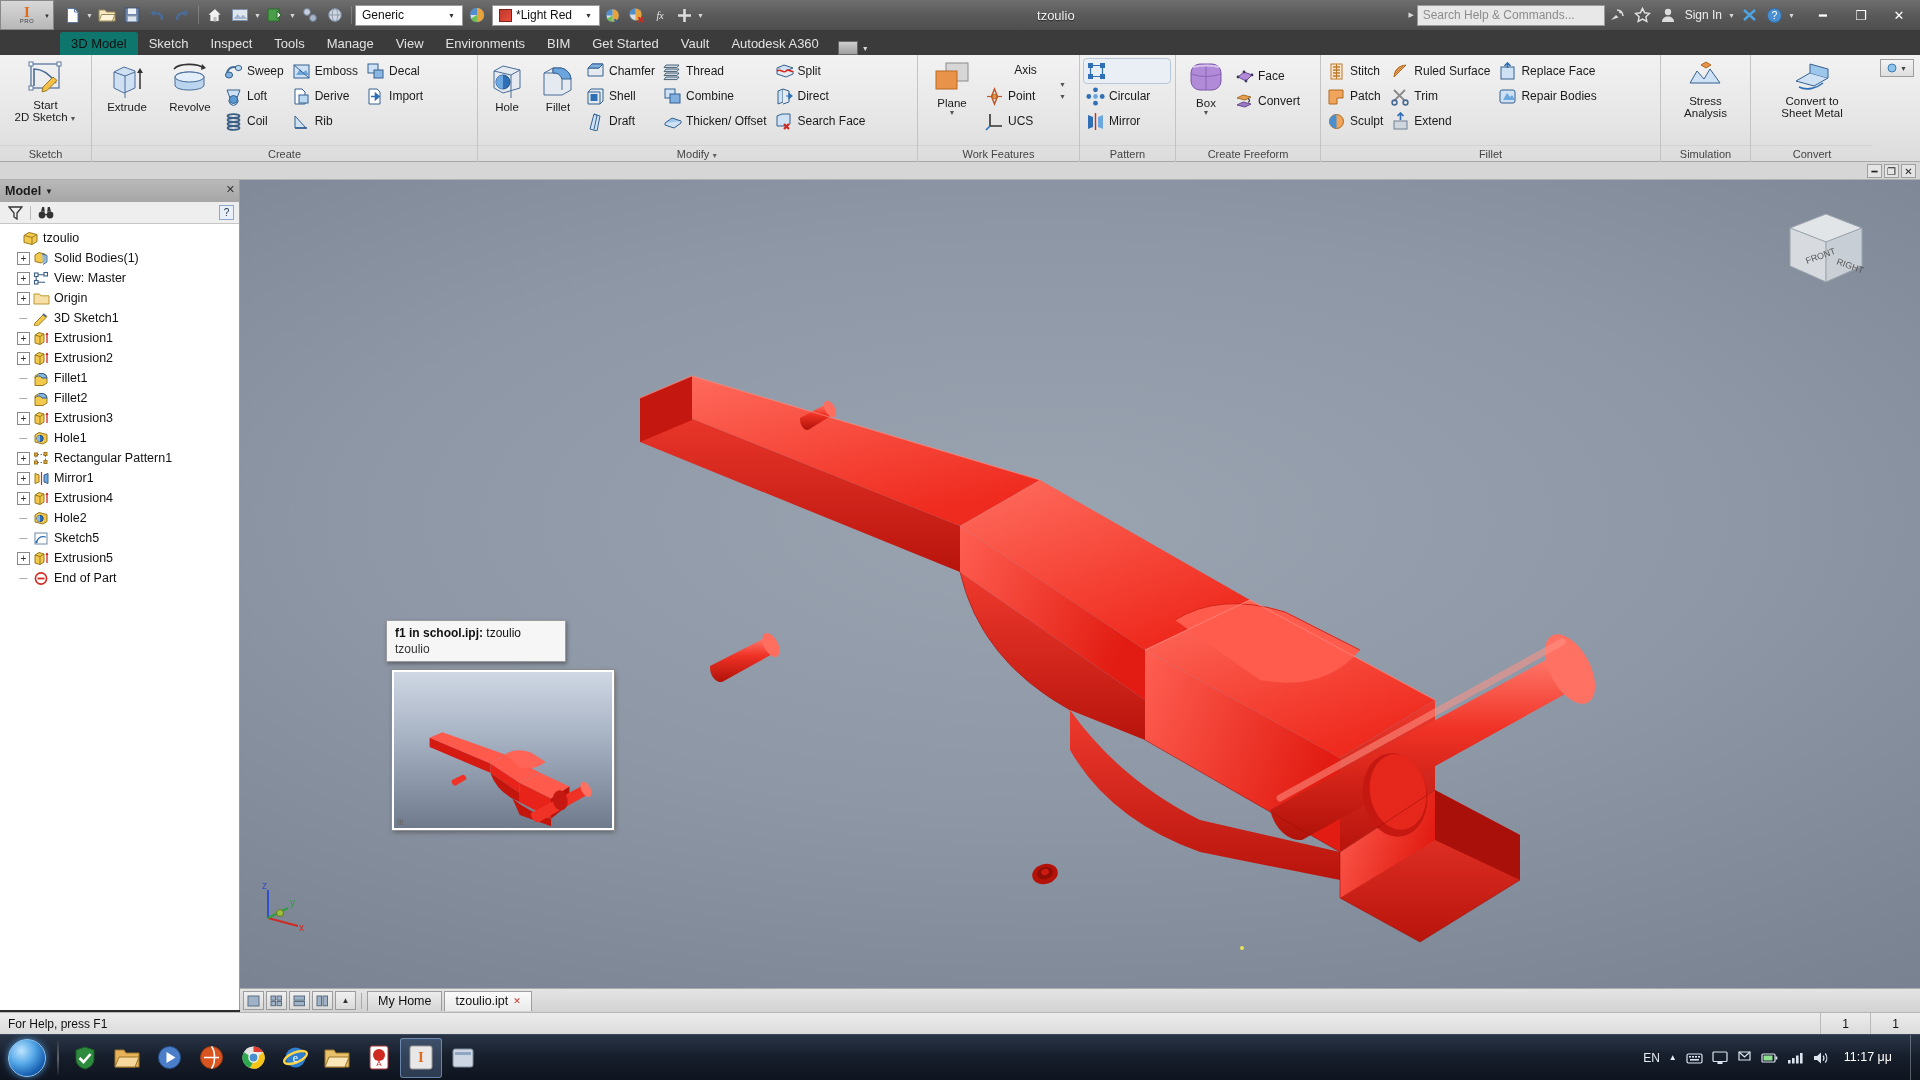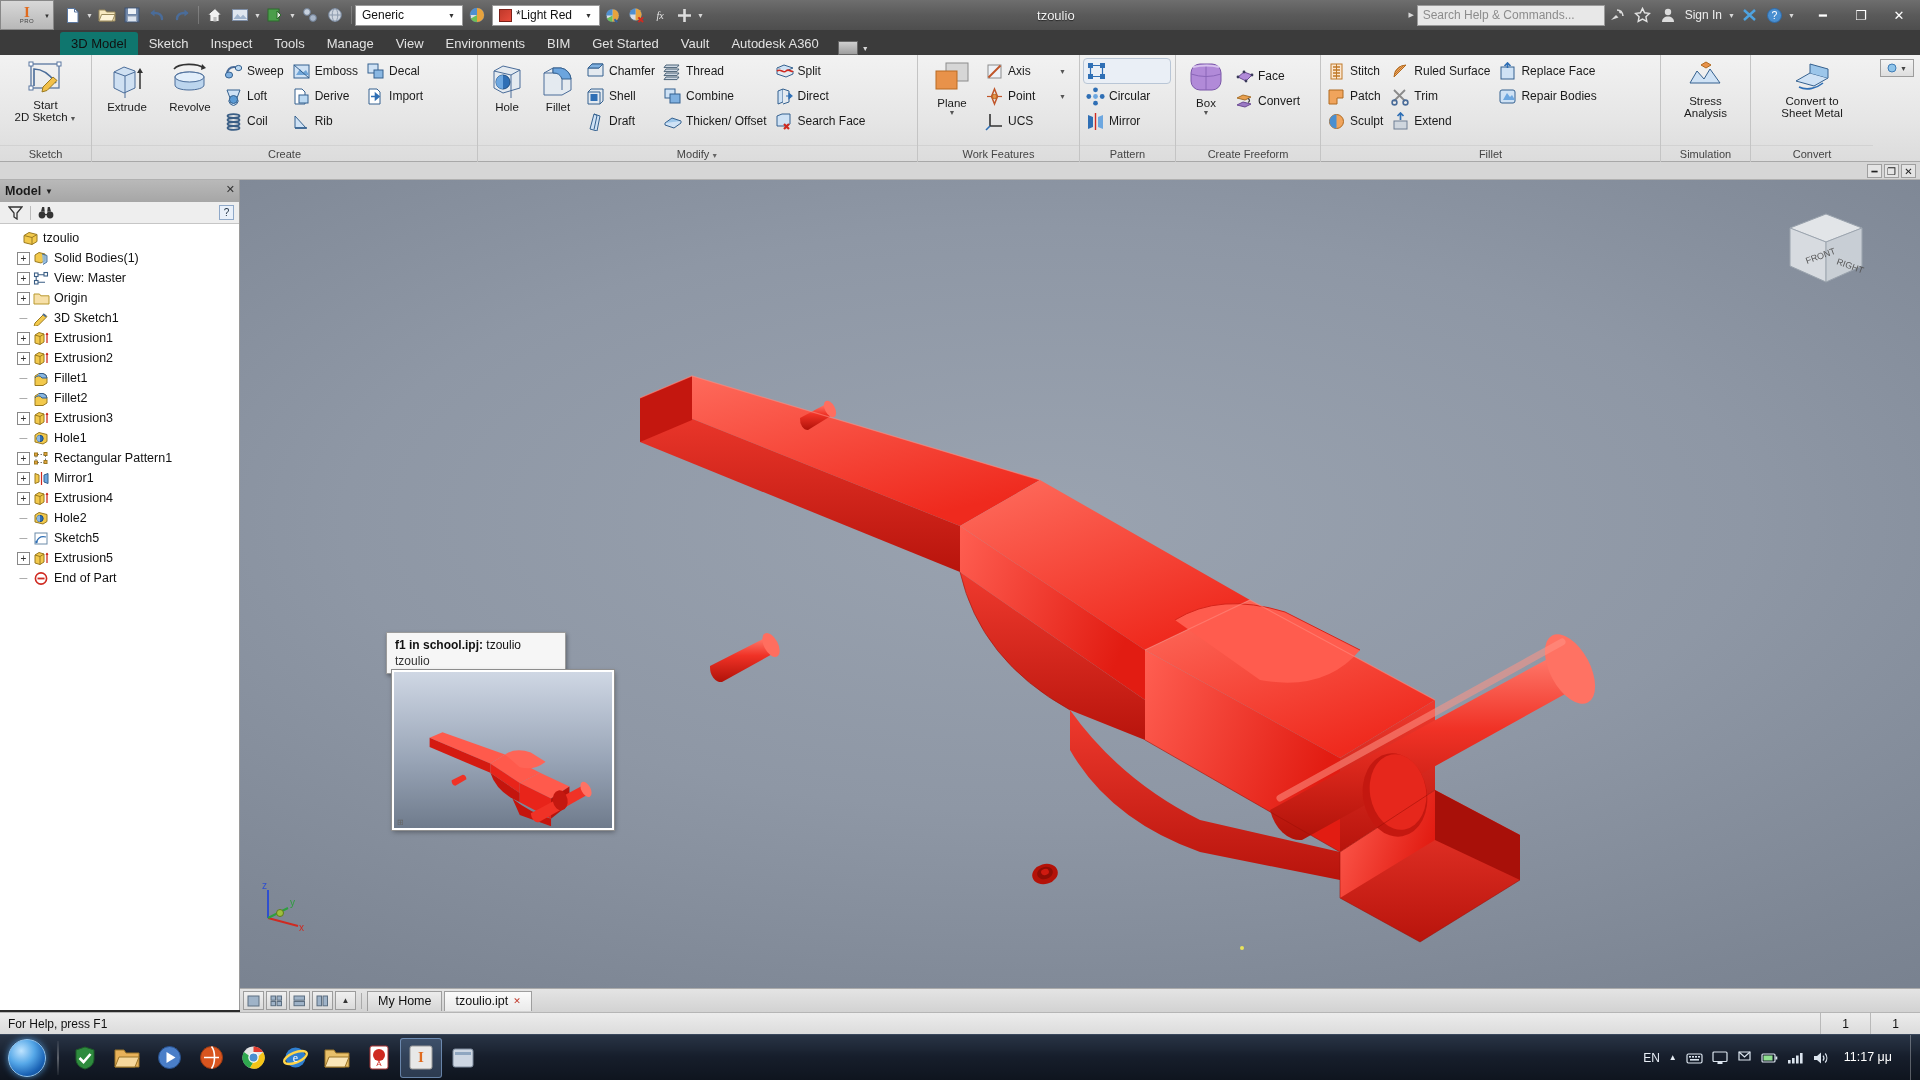--- a/index.html
+++ b/index.html
@@ -121,21 +121,21 @@
   
   .gfx { position:absolute; left:240px; top:180px; width:1680px; height:808px;
     background:radial-gradient(ellipse 110% 95% at 48% 42%, #9aa3b0 0%, #8e97a5 38%, #7d8694 68%, #6e7785 100%);
     overflow:hidden; }
 
   .viewcube { position:absolute; right:48px; top:28px; width:92px; height:92px; }
 
   .axis3 { position:absolute; left:18px; bottom:52px; width:58px; height:58px; }
 
   
-  .tip { position:absolute; left:146px; top:452px; width:180px;
+  .tip { position:absolute; left:146px; top:440px; width:180px;
     background:#f6f6f6; border:1px solid #9b9b9b; padding:5px 8px;
     box-shadow:1px 2px 4px rgba(0,0,0,.35); }
   .tip .t1 { font-size:12px; color:#111; }
   .tip .t1 b { font-weight:bold; }
   .tip .t2 { font-size:12px; color:#333; margin-top:2px; }
 
   .thumb { position:absolute; left:152px; top:490px; width:222px; height:160px;
     background:linear-gradient(180deg,#cfd7e4 0%,#9aa6b8 55%,#6f7b8c 100%);
     border:2px solid #fff; outline:1px solid #8d8d8d;
     box-shadow:1px 2px 5px rgba(0,0,0,.35); }
@@ -606,21 +606,21 @@
       <div class="panel-body">
         <div class="big" style="width:60px;">
           <svg width="40" height="34" viewBox="0 0 40 34">
             <rect x="14" y="2" width="22" height="18" fill="#d6d6d6" stroke="#8c8c8c"></rect>
             <rect x="4" y="10" width="21" height="18" fill="#e8924a" stroke="#b96a22"></rect>
           </svg>
           <div class="bl">Plane</div>
           <div style="font-size:7px;color:#555;">▼</div>
         </div>
         <div class="col">
-          <div class="sm" style="width:88px;">
+          <div class="sm" style="width:88px;flex-direction:column;">
             <svg width="19" height="19" viewBox="0 0 19 19">
                 <rect x="3" y="3" width="13" height="13" fill="#eef2f7" stroke="#8c8c8c"></rect>
                 <path d="M3.5 15.5L15.5 3.5" stroke="#c0562a" stroke-width="2"></path>
               </svg>
             <span class="sl">Axis</span>
             <span class="sarr">▼</span>
           </div>
           <div class="sm" style="width:88px;">
             <svg width="19" height="19" viewBox="0 0 19 19">
                 <path d="M9.5 2l3 7.5-3 7.5-3-7.5z" fill="none" stroke="#c0562a" stroke-width="1.5"></path>

